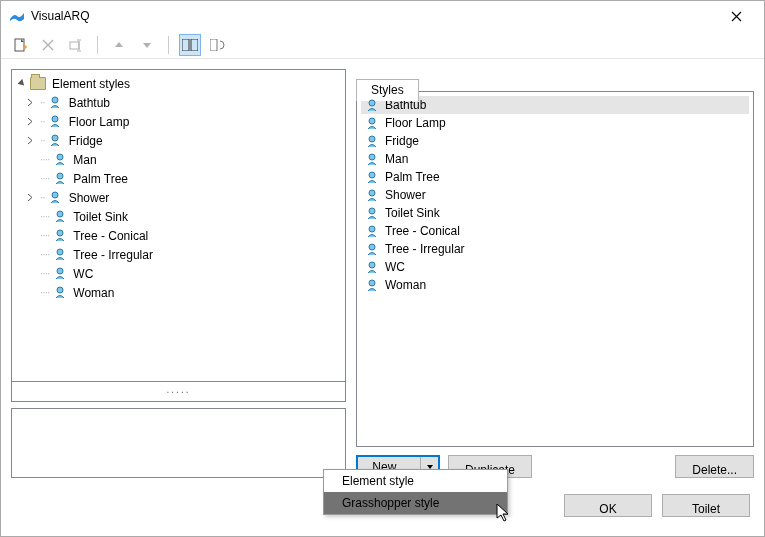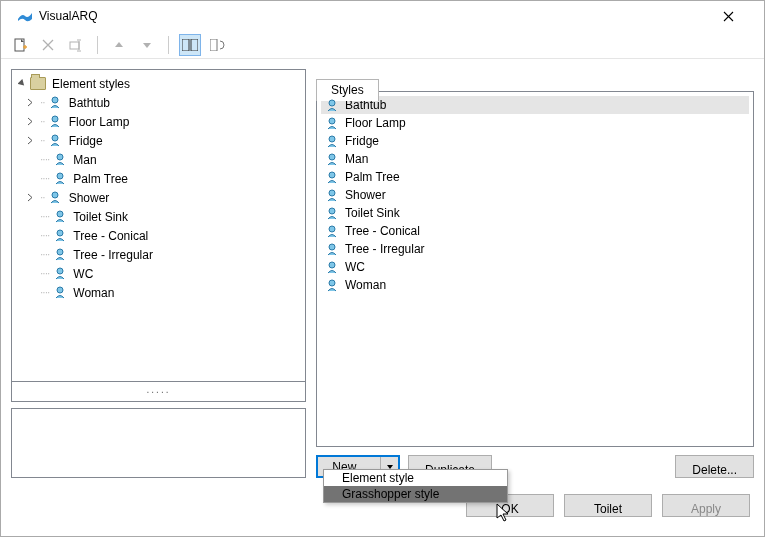--- a/index.html
+++ b/index.html
@@ -1,28 +1,28 @@
 <!DOCTYPE html>
 <html><head>
 <meta charset="utf-8">
 <style>
   * { box-sizing: border-box; font-family: "Segoe UI", Tahoma, sans-serif; font-size: 12px; }
   body { margin: 0; background: #fff; }
   .window { width: 765px; height: 537px; border: 1px solid #aaa; position: relative; background: #fff; display: flex; flex-direction: column; }
-  .titlebar { height: 30px; display: flex; align-items: center; padding: 0 16px; }
+  .titlebar { height: 30px; display: flex; align-items: center; padding: 0 8px; }
   .titlebar .logo { width: 16px; height: 16px; margin-right: 6px; display:flex; align-items:center; justify-content:center; }
   .titlebar .title { flex: 1; }
   .titlebar .close { width: 40px; height: 30px; display:flex; align-items:center; justify-content:center; }
   .toolbar { height: 28px; border-bottom: 1px solid #e5e5e5; display:flex; align-items:center; padding: 0 8px; gap: 6px; }
   .tbtn { width: 22px; height: 22px; display:flex; align-items:center; justify-content:center; border:1px solid transparent; }
   .tbtn.active { background:#cde6f7; border:1px solid #7eb4ea; }
   .tbtn.disabled { opacity:.45; }
   .sep { width:1px; height:18px; background:#ccc; margin:0 4px; }
   .body { flex:1; display:flex; padding:10px; gap:10px; position:relative; }
-  .left { width:295px; display:flex; flex-direction:column; }
+  .left { width:335px; display:flex; flex-direction:column; }
   .treebox { flex:1; border:1px solid #828790; padding:4px 2px; overflow:auto; background:#fff; }
   .resizer { height:20px; border:1px solid #828790; border-top:none; text-align:center; color:#666; font-size:10px; letter-spacing:2px; padding-top:2px; }
   .preview { height:70px; border:1px solid #828790; margin-top:6px; }
   .right { flex:1; display:flex; flex-direction:column; position:relative; }
   .tabs { height:22px; display:flex; }
   .tab { border:1px solid #b5b5b5; border-bottom:none; padding:3px 14px; background:#fff; position:relative; top:10px; }
   .listbox { flex:1; border:1px solid #828790; padding:4px; overflow:auto; background:#fff; }
   .btnrow { margin-top:8px; display:flex; gap:8px; }
   .btn { height:23px; border:1px solid #adadad; background:#e1e1e1; display:flex; align-items:flex-end; justify-content:center; padding:0 16px; cursor:default; }
   .btn.disabled { color:#888; }
@@ -35,21 +35,21 @@
   .tw { width:12px; display:flex; justify-content:center; color:#595959; }
   .tw svg { display:block; }
   .folder { width:16px; height:13px; background:#d9d0a0; border:1px solid #a89a57; border-radius:1px; position:relative; }
   .folder::before { content:''; position:absolute; top:-4px; left:0; width:7px; height:3px; background:#d9d0a0; border:1px solid #a89a57; border-bottom:none; border-radius:1px 1px 0 0; }
   .eicon { width:14px; height:14px; position:relative; display:flex; align-items:center; justify-content:center; }
   .eicon svg { display:block; }
   .dotline { color:#bbb; font-size:10px; letter-spacing:-1px; padding:0 2px; user-select:none; }
   .list-row { display:flex; align-items:center; height:18px; padding:0 4px; gap:6px; }
   .list-row.sel { background:#e5e5e5; }
   .dropdown { position:absolute; left:322px; top:468px; width:185px; border:1px solid #999; background:#fff; box-shadow:2px 2px 4px rgba(0,0,0,0.2); z-index:10; }
-  .dropdown .item { height:16px; display:flex; align-items:center; padding:0 18px; }
+  .dropdown .item { height:22px; display:flex; align-items:center; padding:0 18px; }
   .dropdown .item.hl { background:#737373; }
   .cursor { position:absolute; left:495px; top:502px; z-index:20; }
 </style>
 </head>
 <body>
 
 <div class="window">
 
   <div class="titlebar">
     <span class="logo">
@@ -392,23 +392,20 @@
 
   </div>
 
   <div class="footer">
     <div class="btn">
         <span>OK</span>
       </div>
     <div class="btn">
         <span>Toilet</span>
       </div>
-    <div class="btn disabled">
-        <span>Apply</span>
-      </div>
   </div>
 
   <div class="dropdown">
     <div class="item">
         <span>Element style</span>
       </div>
     <div class="item hl">
         <span>Grasshopper style</span>
       </div>
   </div>

